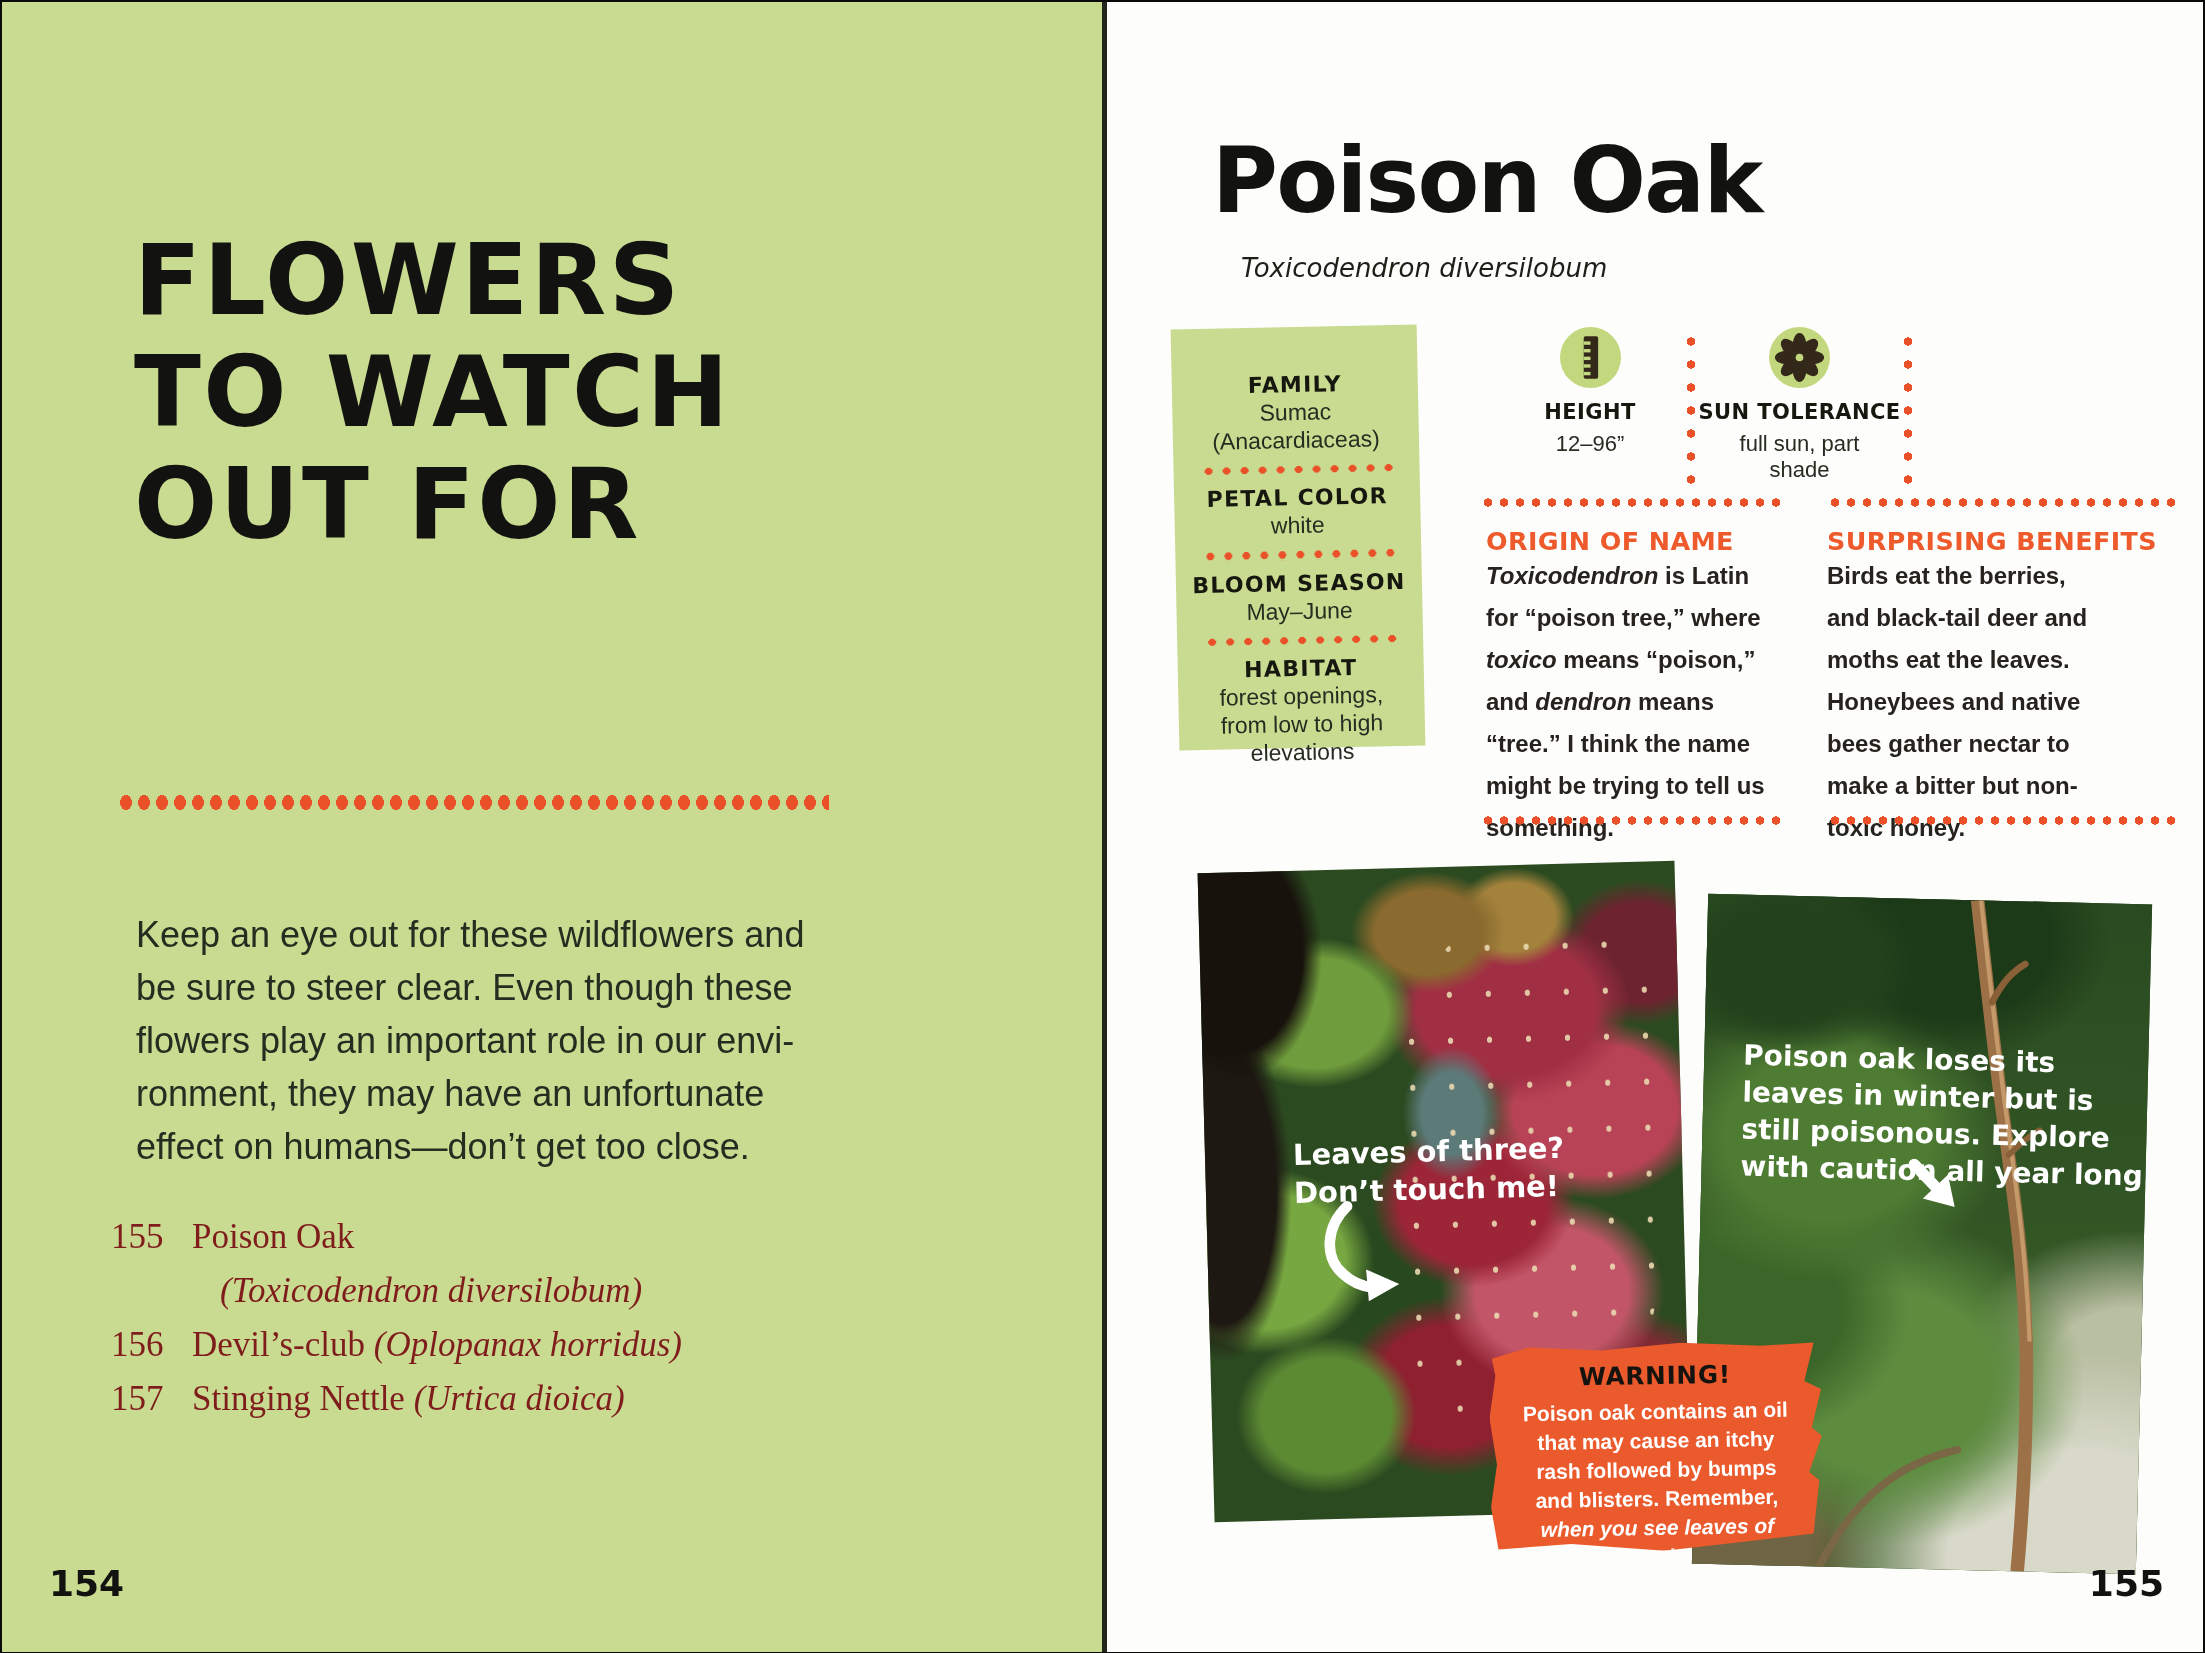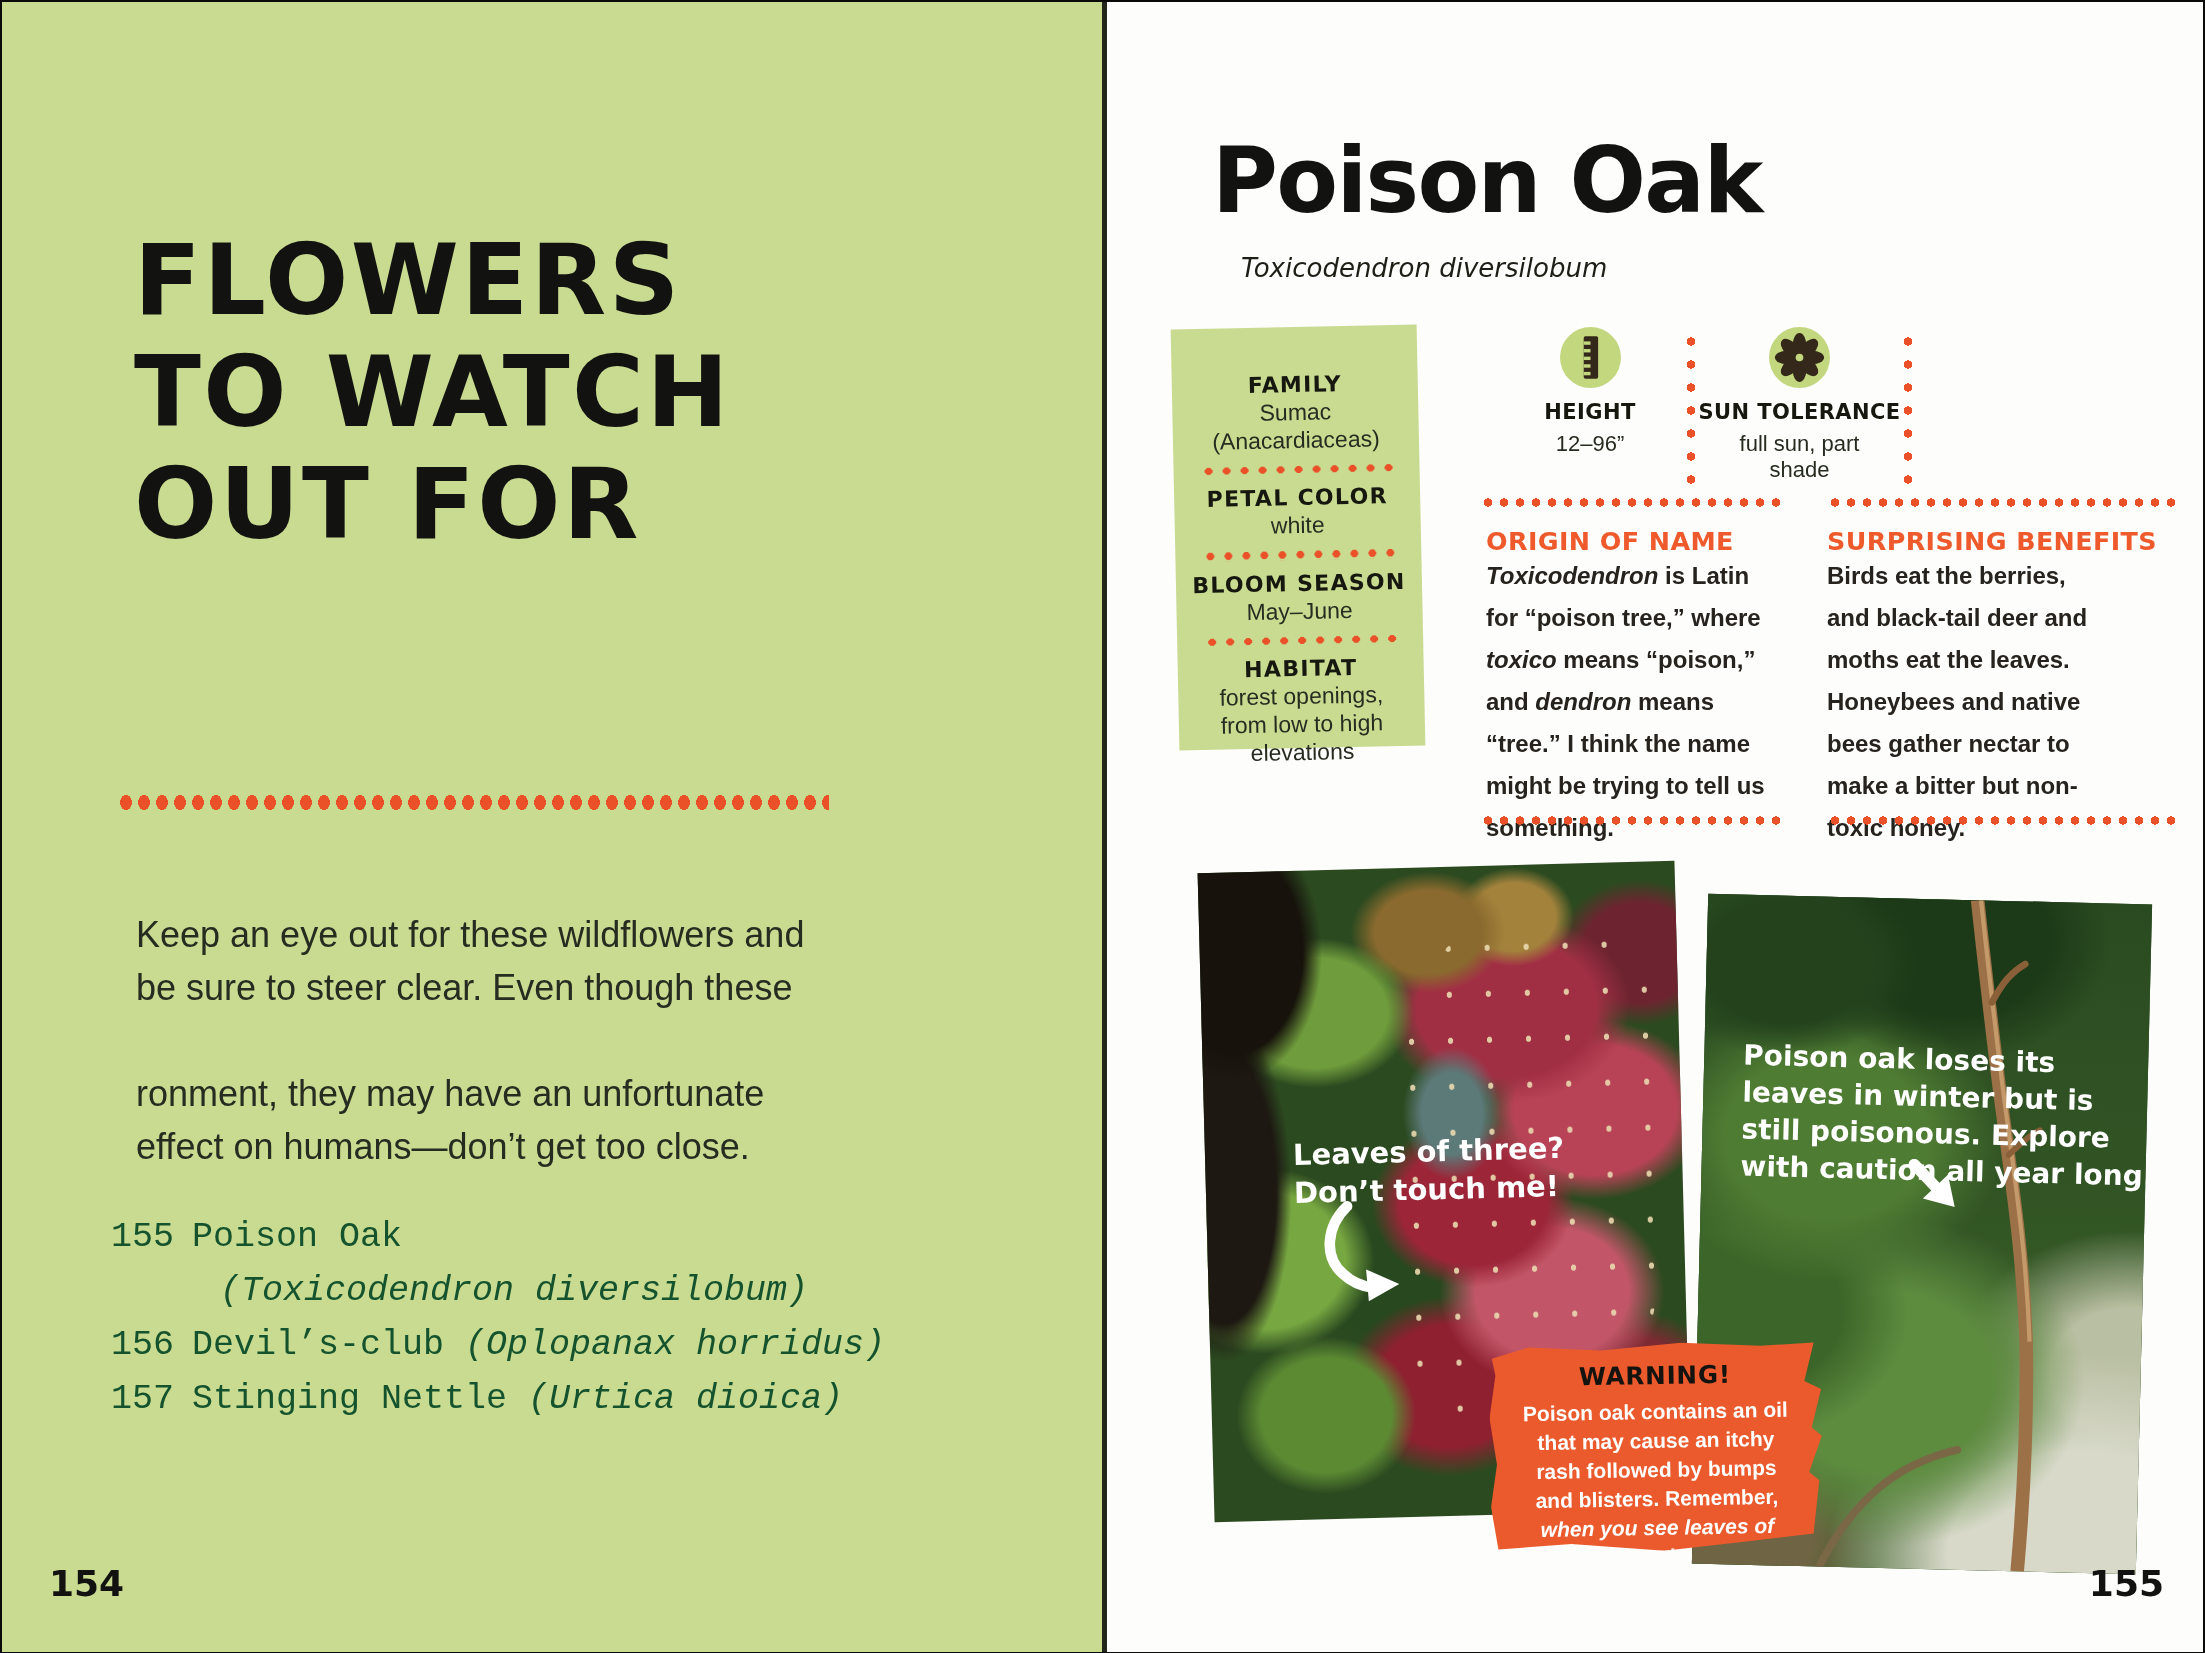--- a/index.html
+++ b/index.html
@@ -8,22 +8,22 @@
   
   .left-page{position:absolute;left:0;top:0;width:1100px;height:100%;background:#c9db90;}
   .gutter{position:absolute;left:1100px;top:0;width:5.1px;height:100%;background:#23261a;}
   .chapter-title{position:absolute;left:132px;top:222px;font-weight:bold;font-size:98px;
                  line-height:112px;letter-spacing:2.5px;color:#121310;}
   .divider-big{position:absolute;left:115px;top:792px;width:712px;height:17px;
                background-image:radial-gradient(6px 7.6px at 50% 50%,#ea5129 98%,rgba(234,81,41,0) 100%);
                background-size:18px 17px;background-repeat:repeat-x;background-position:left center;}
   .intro{position:absolute;left:134px;top:885px;font-family:"Liberation Sans",sans-serif;
          font-size:36px;line-height:53px;color:#272c21;white-space:nowrap;margin-top:21px;}
-  .species-list{position:absolute;left:109px;top:1208px;font-family:Liberation Mono, monospace;
-                font-size:35px;line-height:54px;color:#14532d;white-space:nowrap;}
+  .species-list{position:absolute;left:109px;top:1208px;font-family:Liberation Serif, serif;
+                font-size:35px;line-height:54px;color:#7f1d1d;white-space:nowrap;}
   .species-list .num{display:inline-block;width:81px;}
   .species-list .indent{padding-left:109px;}
   .pagenum{position:absolute;font-weight:bold;font-size:36px;color:#121310;}
   .pagenum.left{left:47px;top:1561px;}
   .pagenum.right{right:39px;top:1561px;}
   
   .entry-title{position:absolute;left:1210px;top:126px;font-weight:bold;font-size:90px;
                letter-spacing:-1.7px;color:#121310;}
   .entry-latin{position:absolute;left:1215px;top:251px;font-style:italic;font-size:26px;color:#1d1f17;margin-left:24px;}
   
@@ -107,21 +107,21 @@
 
 <div class="canvas">
 
   <div class="left-page">
     <div class="chapter-title">
       <div>FLOWERS</div>
       <div>TO WATCH</div>
       <div>OUT FOR</div>
     </div>
     <div class="divider-big"></div>
-    <div class="intro"><span>Keep an eye out for these wildflowers and</span><br><span>be sure to steer clear. Even though these</span><br><br><span>ronment, they may have an unfortunate</span><br><span>effect on humans—don’t get too close.</span></div>
+    <div class="intro"><span>Keep an eye out for these wildflowers and</span><br><span>be sure to steer clear. Even though these</span><br><span>flowers play an important role in our envi-</span><br><span>ronment, they may have an unfortunate</span><br><span>effect on humans—don’t get too close.</span></div>
     <div class="species-list">
       <div><span class="num">155</span><span><span>Poison Oak</span></span></div>
       <div class="indent"><span style="font-style: italic;">(Toxicodendron diversilobum)</span></div>
       <div><span class="num">156</span><span><span>Devil’s-club </span><span style="font-style: italic;">(Oplopanax horridus)</span></span></div>
       <div><span class="num">157</span><span><span>Stinging Nettle </span><span style="font-style: italic;">(Urtica dioica)</span></span></div>
     </div>
     <div class="pagenum left">154</div>
   </div>
 
   <div class="gutter"></div>

